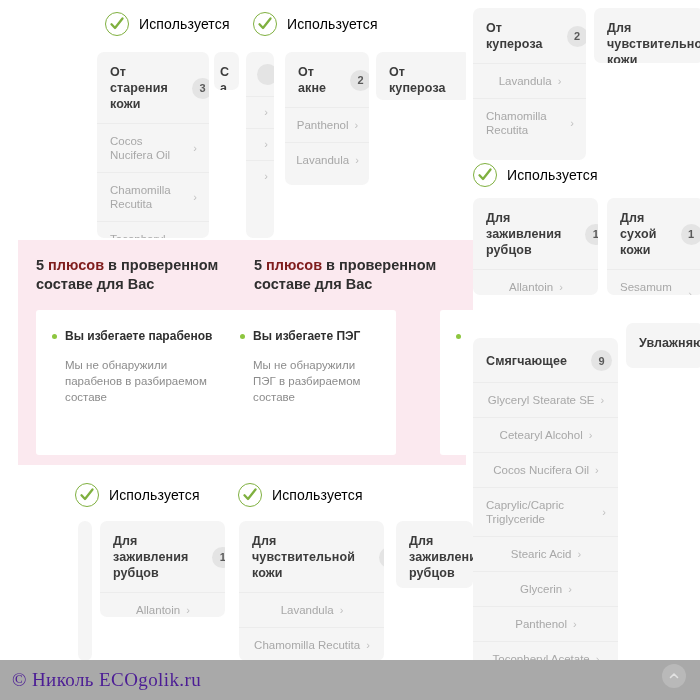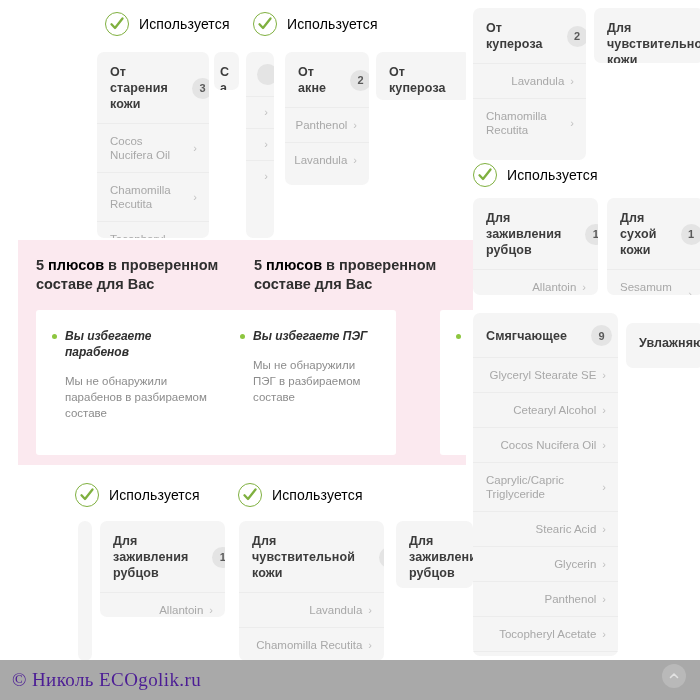--- a/index.html
+++ b/index.html
@@ -29,21 +29,21 @@
     letter-spacing:.1px;
   }
   .badge{
     flex:0 0 auto;
     width:21px;height:21px;border-radius:50%;
     background:#e4e4e4;
     color:#5a5a5a;font-size:11px;font-weight:600;
     display:flex;align-items:center;justify-content:center;
   }
   .ing{
-    display:flex;align-items:center;justify-content:flex-end;
+    display:flex;align-items:center;justify-content:center;
     gap:6px;
     padding:10px 12px 10px 13px;
     border-top:1px solid #ececec;
     font-size:11.5px;line-height:14px;color:#a8a8a8;
   }
   .ing .chev{color:#c0c0c0;font-size:11px;line-height:11px;flex:0 0 auto;}
 
   
   .used{
     position:absolute;display:flex;align-items:center;gap:10px;
@@ -59,28 +59,28 @@
   .pinkwrap{
     position:absolute;
     background:#fbe9ef;
     box-sizing:border-box;
   }
   .pink-col{position:absolute;top:0;box-sizing:border-box;}
   .pink-h{
     font-size:14.5px;line-height:19px;font-weight:700;color:#2f2f2f;
     padding:16px 0 0 0;
   }
-  .pink-h .accent{color:#000000;}
+  .pink-h .accent{color:#7f1d1d;}
   .pinkcard{
     position:absolute;background:#ffffff;border-radius:3px;box-sizing:border-box;
     padding:18px 16px 16px 16px;
   }
   .pc-title{
     font-size:12px;line-height:16px;font-weight:700;color:#2f2f2f;
-    position:relative;padding-left:13px;font-style:italic;
+    position:relative;padding-left:13px;
   }
   .pc-title .dot{
     position:absolute;left:0;top:6px;width:5px;height:5px;border-radius:50%;
     background:#8dc63f;
   }
   .pc-body{
     margin-top:13px;padding-left:13px;
     font-size:11.5px;line-height:16px;color:#8c8c8c;
   }
 
@@ -272,21 +272,21 @@
   <div class="pinkcard" style="left:440px;top:310px;width:60px;height:145px;">
     <div class="pc-title">
         <span class="dot"></span>
       </div>
     <div class="pc-body" style="white-space:pre-line;">В и с н
 г</div>
   </div>
 
   <div class="panel" style="left:466px;top:310px;width:234px;height:357px;">
 
-    <div class="card" style="left:7px;top:3px;width:145px;height:343px;">
+    <div class="card" style="left:7px;top:28px;width:145px;height:343px;">
       <div class="card-head">
         <div class="card-title">Смягчающее</div>
         <div class="badge">9</div>
       </div>
       <div class="ing">
         <span>Glyceryl Stearate SE</span>
         <span class="chev">›</span>
       </div>
       <div class="ing">
         <span>Cetearyl Alcohol</span>

